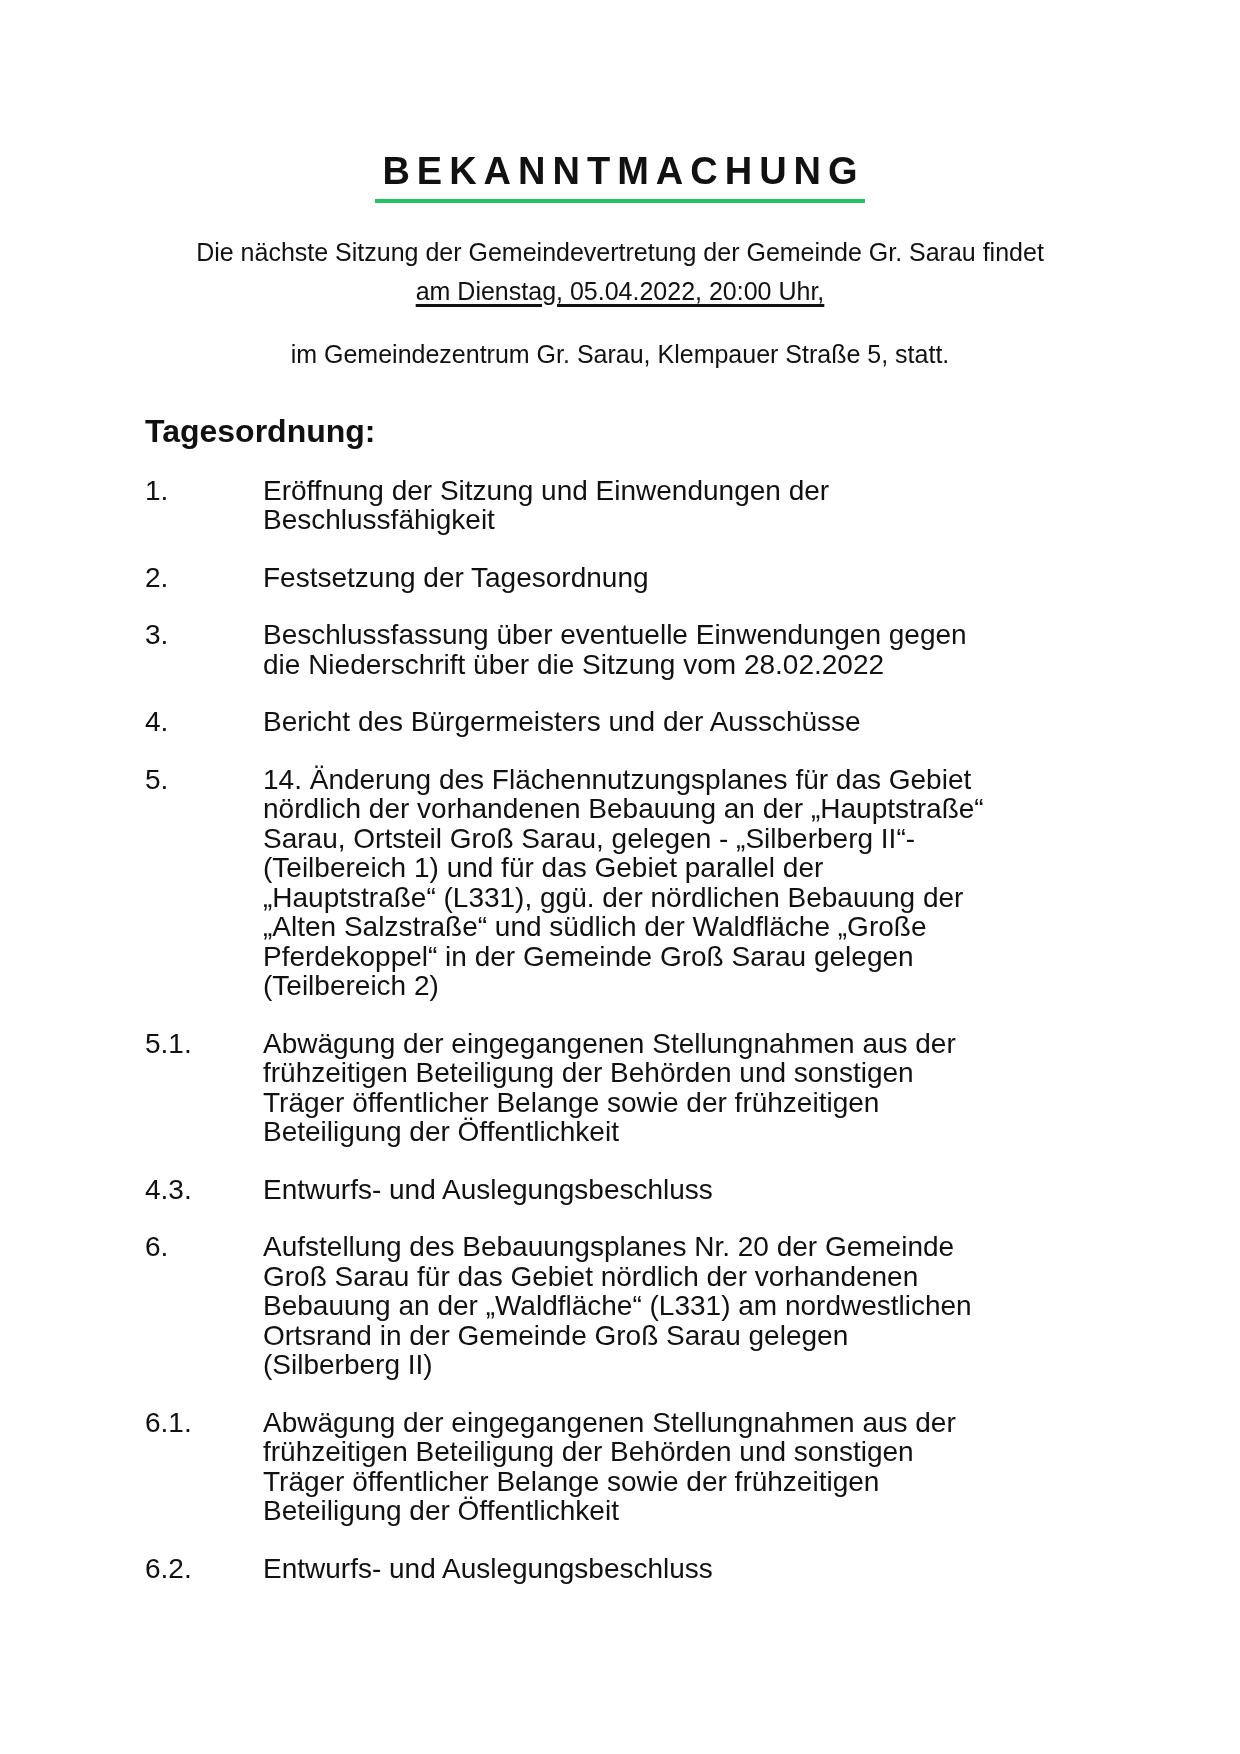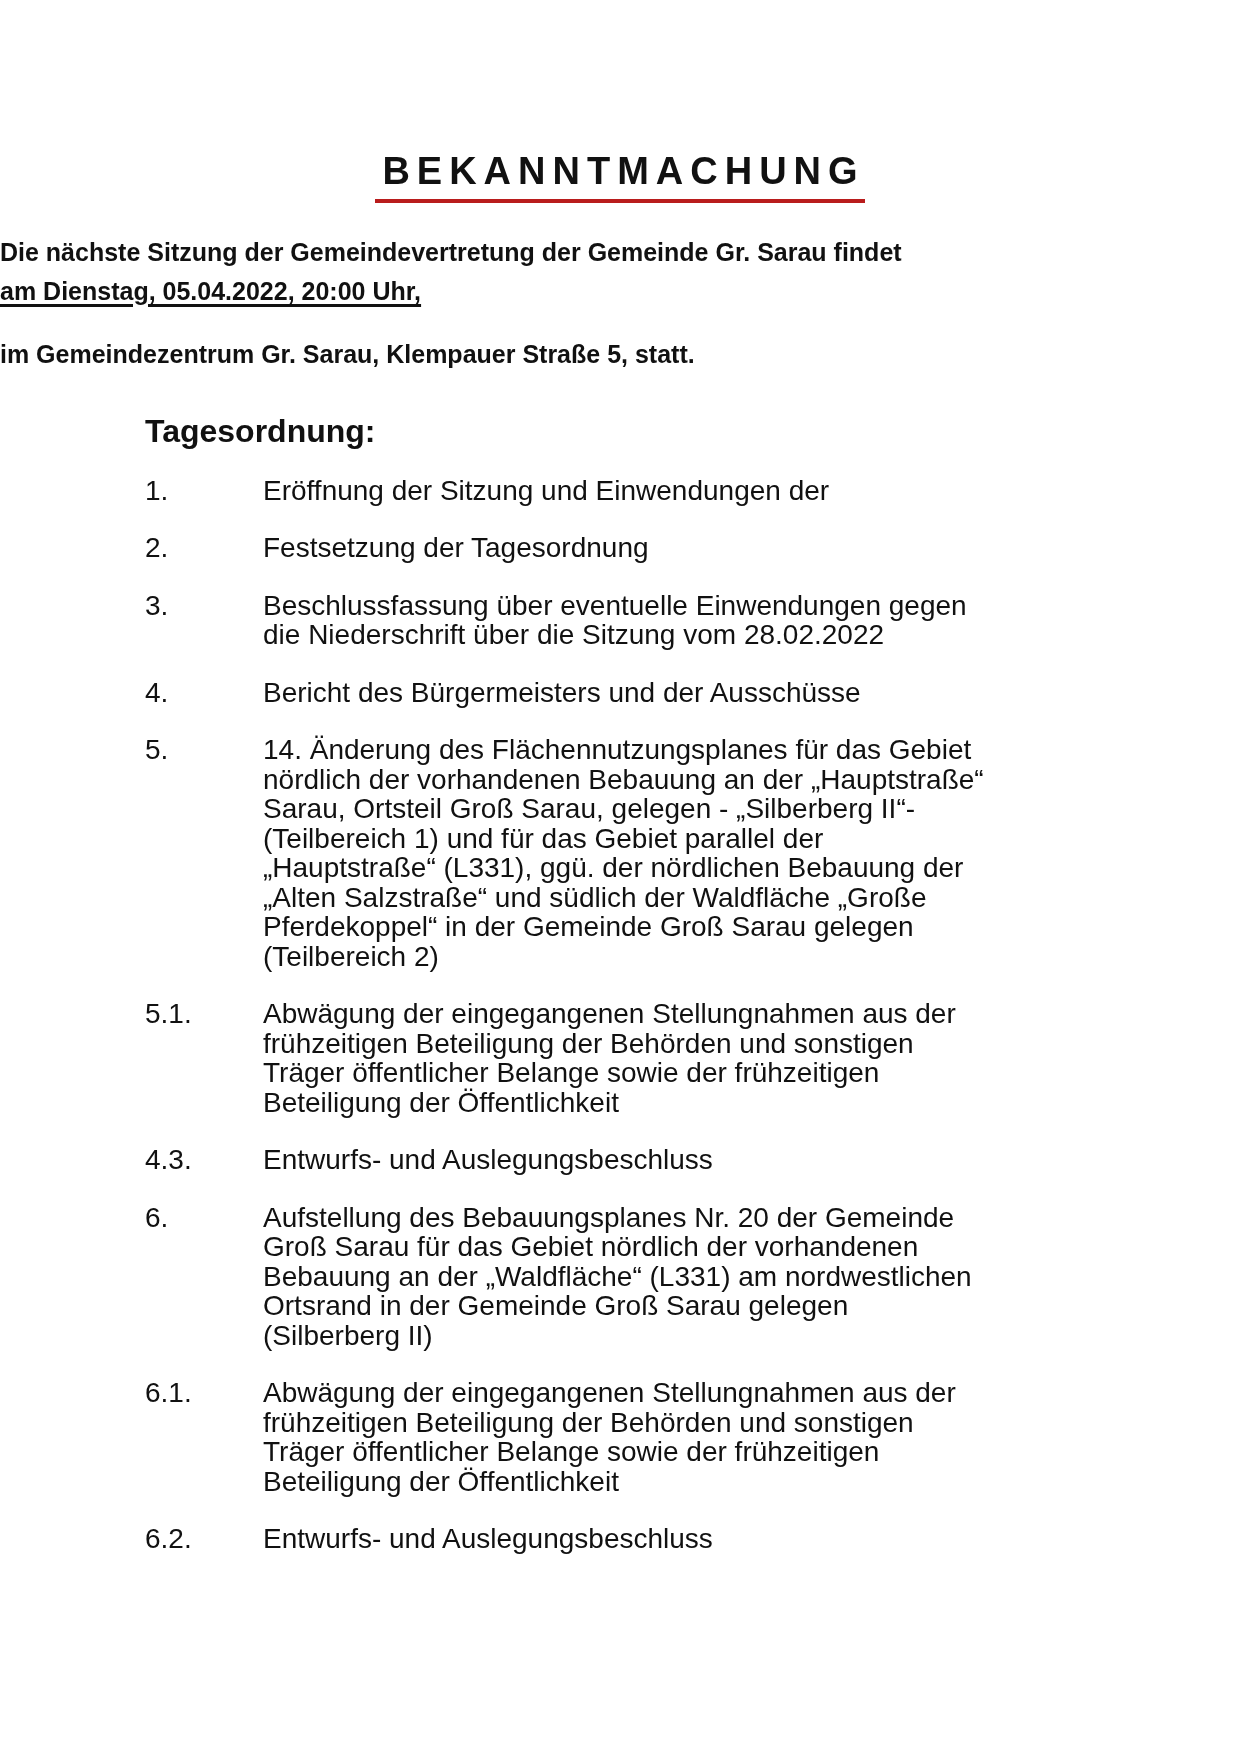--- a/index.html
+++ b/index.html
@@ -18,26 +18,27 @@
     text-align:center;
   }
   .doc-title {
     display:inline-block;
     margin:0;
     font-size:38px;
     font-weight:bold;
     line-height:1.15;
     letter-spacing:7px;
     padding:0 0 5px 7px;
-    border-bottom:4px solid #b91c1c;
+    border-bottom:4px solid #22c55e;
   }
   .intro {
     margin:0;
+    text-align:center;
     font-size:25px;
-    font-weight:bold;
+    font-weight:normal;
     line-height:30px;
   }
   .intro-1 { margin-top:34px; }
   .intro-2 { margin-top:9px; text-decoration:underline; text-decoration-thickness:3px; text-underline-offset:4px; }
   .intro-3 { margin-top:33px; }
   .agenda-heading {
     margin:44px 2px 27px 145px;
     font-size:32px;
     font-weight:bold;
     line-height:36px;
@@ -65,20 +66,21 @@
   <p class="intro intro-2">am Dienstag, 05.04.2022, 20:00 Uhr,</p>
   <p class="intro intro-3">im Gemeindezentrum Gr. Sarau, Klempauer Straße 5, statt.</p>
 
   <h2 class="agenda-heading">Tagesordnung:</h2>
 
   <div class="agenda-list" id="agenda-list">
       <div class="agenda-item">
         <div class="num">1.</div>
         <div class="text">
           <div class="line">Eröffnung der Sitzung und Einwendungen der</div>
+          <div class="line">Beschlussfähigkeit</div>
         </div>
       </div>
       <div class="agenda-item">
         <div class="num">2.</div>
         <div class="text">
           <div class="line">Festsetzung der Tagesordnung</div>
         </div>
       </div>
       <div class="agenda-item">
         <div class="num">3.</div>

